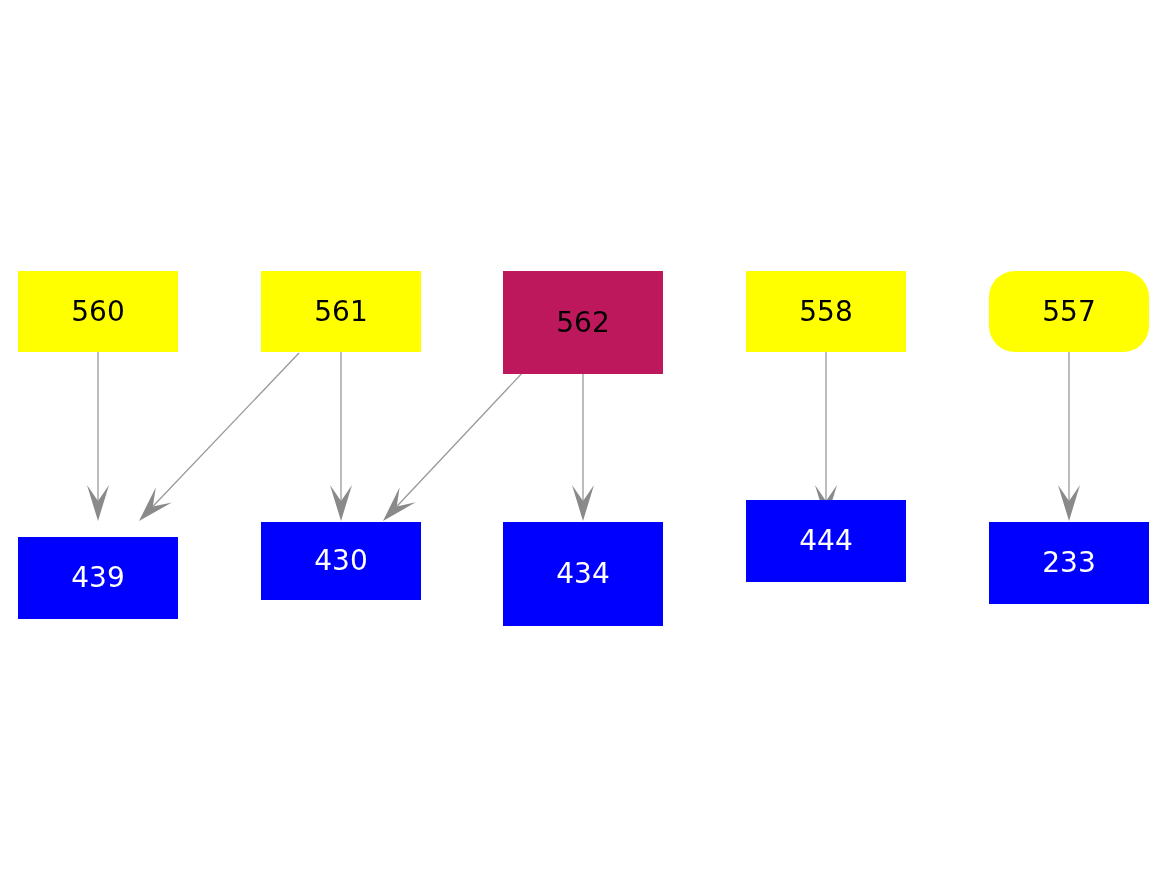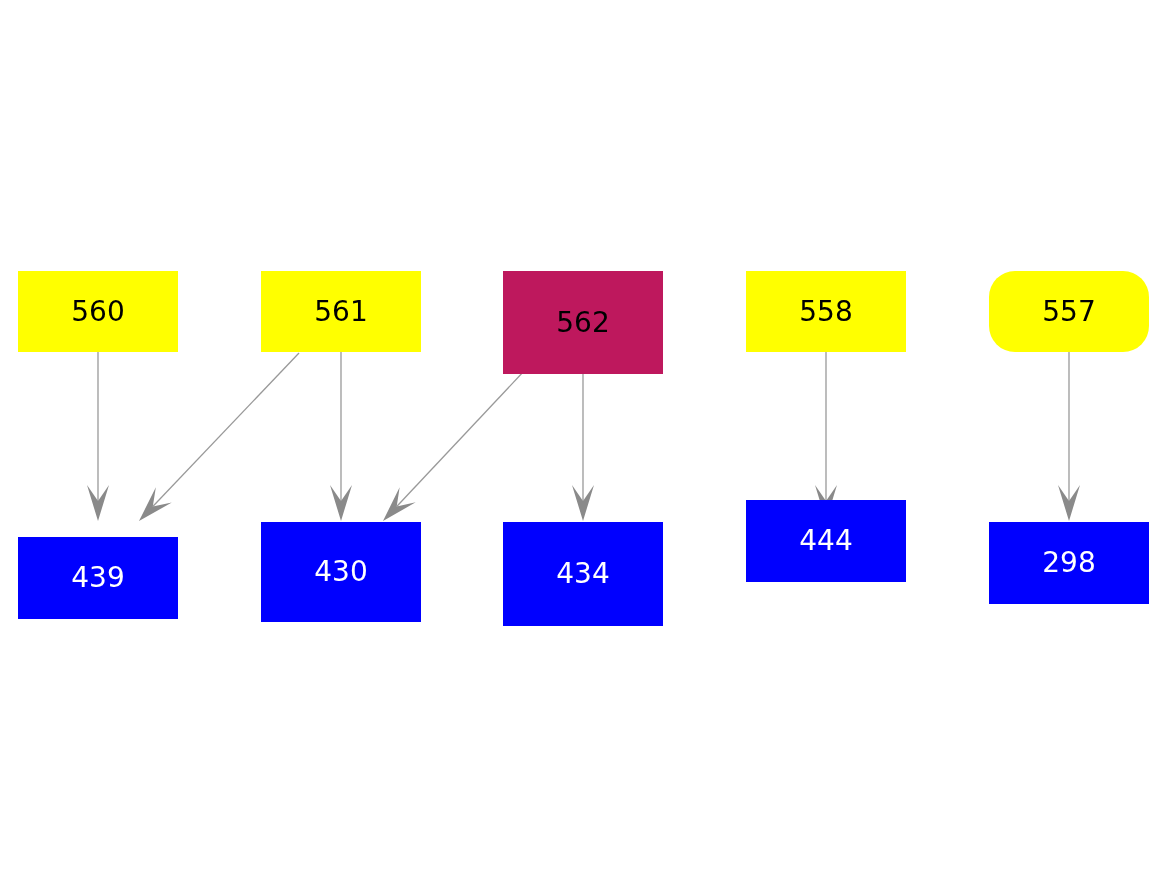--- a/index.html
+++ b/index.html
@@ -63,25 +63,25 @@
     </div>
     <div class="graph-node" style="left: 746px; top: 271px; width: 160px; height: 81px; background: rgb(255, 255, 0); color: rgb(0, 0, 0);">
       <span>558</span>
     </div>
     <div class="graph-node" style="left: 989px; top: 271px; width: 160px; height: 81px; background: rgb(255, 255, 0); color: rgb(0, 0, 0); border-radius: 26px;">
       <span>557</span>
     </div>
     <div class="graph-node" style="left: 18px; top: 522px; width: 160px; height: 82px; background: rgb(0, 0, 255); color: rgb(255, 255, 255); margin-top: 15px;">
       <span>439</span>
     </div>
-    <div class="graph-node" style="left: 261px; top: 522px; width: 160px; height: 100px; background: rgb(0, 0, 255); color: rgb(255, 255, 255);">
+    <div class="graph-node" style="left: 261px; top: 522px; width: 160px; height: 78px; background: rgb(0, 0, 255); color: rgb(255, 255, 255);">
       <span>430</span>
     </div>
     <div class="graph-node" style="left: 503px; top: 522px; width: 160px; height: 104px; background: rgb(0, 0, 255); color: rgb(255, 255, 255);">
       <span>434</span>
     </div>
     <div class="graph-node" style="left: 746px; top: 500px; width: 160px; height: 82px; background: rgb(0, 0, 255); color: rgb(255, 255, 255); text-align: center;">
       <span>444</span>
     </div>
     <div class="graph-node" style="left: 989px; top: 522px; width: 160px; height: 82px; background: rgb(0, 0, 255); color: rgb(255, 255, 255);">
-      <span>298</span>
+      <span>233</span>
     </div>
   </div>
 
 </body></html>

